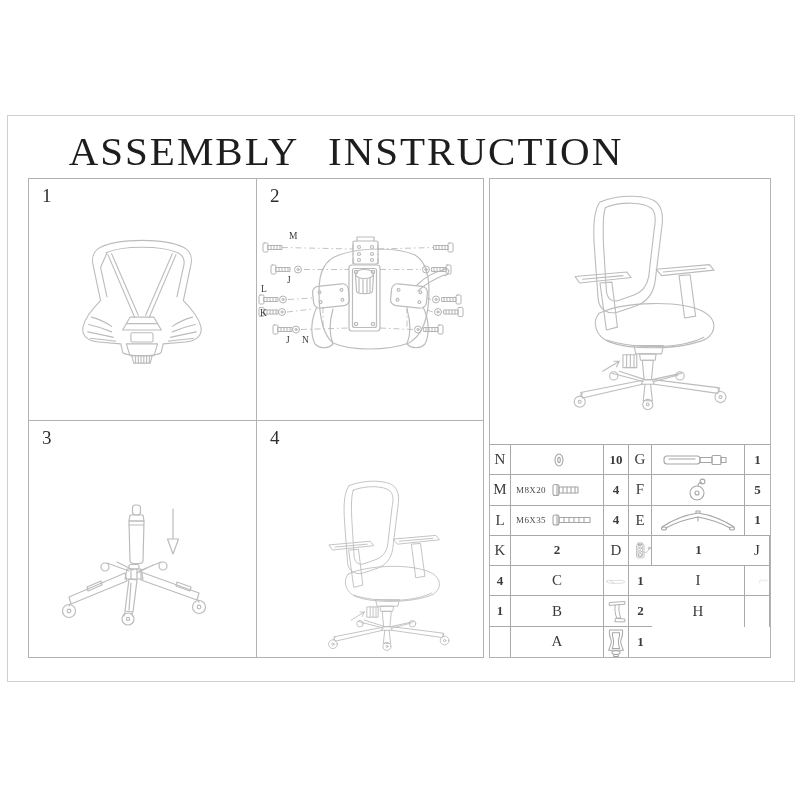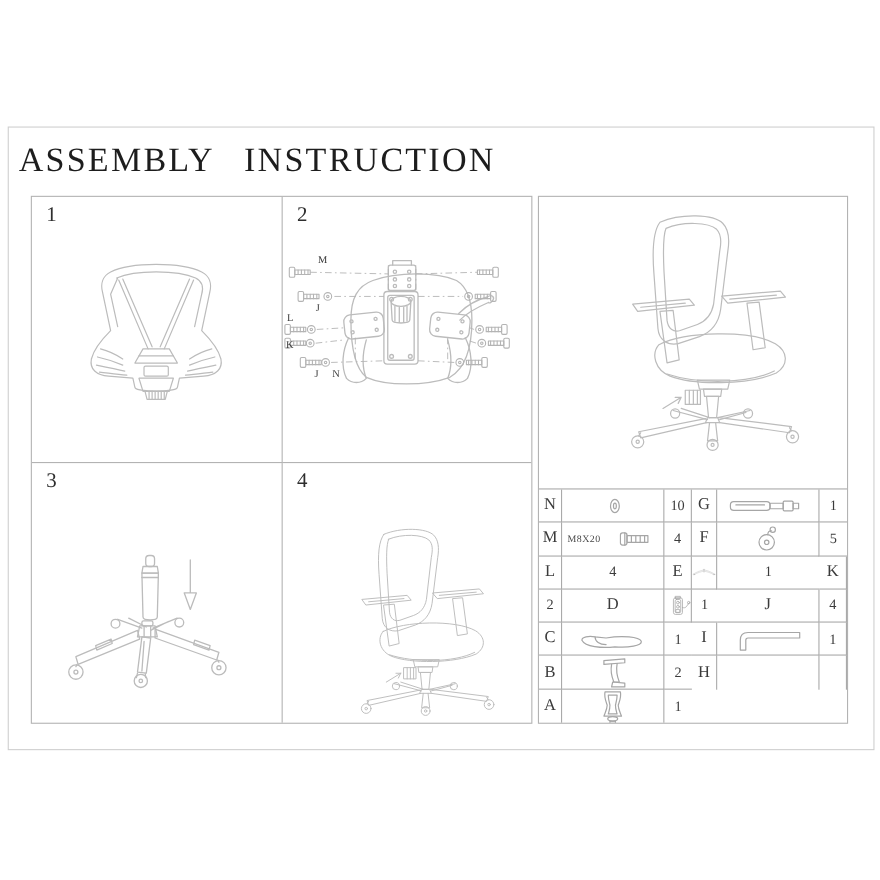--- a/index.html
+++ b/index.html
@@ -1,21 +1,21 @@
 <!DOCTYPE html>
 <html><head>
 <meta charset="utf-8">
 <style>
   html,body{margin:0;padding:0;background:#ffffff;}
   .canvas{position:relative;width:800px;height:800px;background:#ffffff;
           font-family:"Liberation Serif", serif;color:#3b3b3b;overflow:hidden;}
   .page-border{position:absolute;left:7px;top:115px;width:788px;height:567px;
                border:1px solid #cfcfcf;box-sizing:border-box;}
-  .title{position:absolute;left:17px;top:127px;width:688px;
-         font-size:31px;letter-spacing:2px;word-spacing:18px;color:#1d1d1d;
+  .title{position:absolute;left:2px;top:127px;width:688px;text-align:center;
+         font-size:41px;letter-spacing:2px;word-spacing:18px;color:#1d1d1d;
          font-family:"Liberation Serif", serif;}
   
   .steps-grid{position:absolute;left:28px;top:178px;width:456px;height:480px;
               border:1px solid #b3b3b3;box-sizing:border-box;}
   .panel{position:absolute;box-sizing:border-box;}
   .panel-1{left:0;top:0;width:228px;height:242px;border-right:1px solid #b3b3b3;border-bottom:1px solid #b3b3b3;}
   .panel-2{left:228px;top:0;width:226px;height:242px;border-bottom:1px solid #b3b3b3;}
   .panel-3{left:0;top:242px;width:228px;height:236px;border-right:1px solid #b3b3b3;}
   .panel-4{left:228px;top:242px;width:226px;height:236px;}
   .step-num{position:absolute;left:13px;top:6px;font-size:19px;color:#2e2e2e;}
@@ -26,22 +26,22 @@
   .chair-area{position:absolute;left:0;top:0;width:280px;height:265px;}
   
   .ptable{position:absolute;left:0;top:265px;width:280px;height:213px;
           display:grid;grid-template-columns:21px 93px 25px 23px 93px 25px;
           grid-auto-rows:1fr;border-top:1px solid #aaaaaa;box-sizing:border-box;}
   .cell{border-right:1px solid #aaaaaa;border-bottom:1px solid #aaaaaa;
         display:flex;align-items:center;justify-content:center;box-sizing:border-box;overflow:hidden;}
   .cell.last-col{border-right:none;}
   .cell.last-row{border-bottom:none;}
   .cell.letter{font-size:15px;}
-  .cell.qty{font-size:13px;}
-  .cell.desc{justify-content:space-between;padding-left:5px;gap:4px;}
+  .cell.qty{font-size:13px;font-weight:bold;}
+  .cell.desc{justify-content:flex-start;padding-left:5px;gap:4px;}
   .spec{font-size:9px;letter-spacing:.4px;color:#4a4a4a;min-width:32px;}
   
   .ln{fill:none;stroke:#bcbcbc;stroke-width:1.2;stroke-linecap:round;stroke-linejoin:round;}
   .ln2{fill:none;stroke:#b4b4b4;stroke-width:1;stroke-linecap:round;stroke-linejoin:round;}
   .dd{fill:none;stroke:#b4b4b4;stroke-width:.8;stroke-dasharray:6 3 1.5 3;}
   .picon{fill:none;stroke:#a6a6a6;stroke-width:1.1;stroke-linecap:round;stroke-linejoin:round;}
   .svglbl{font-family:"Liberation Serif",serif;font-size:9.5px;fill:#3b3b3b;stroke:none;}
 </style>
 </head>
 <body>
@@ -297,20 +297,29 @@
         <svg class="picon" width="26" height="26" viewBox="0 0 26 26">
           <circle cx="12" cy="16" r="7"></circle>
             <circle cx="12" cy="16" r="2"></circle>
           <path d="M13,9 C13,6.5 15,5.5 16.5,5.5"></path>
             <circle cx="17.5" cy="4.5" r="2.4"></circle>
         </svg>
       </div>
       <div class="cell qty last-col">5</div>
 
       <div class="cell letter">L</div>
+      <div class="cell desc">
+        <span class="spec">M6X35</span>
+        <svg class="picon" width="48" height="14" viewBox="0 0 48 14">
+          <rect x="1" y="2" width="6" height="10" rx="2"></rect>
+            <path d="M5,2 V12"></path>
+          <rect x="7" y="4.5" width="31" height="5"></rect>
+            <path d="M12,4.5 V9.5 M17,4.5 V9.5 M22,4.5 V9.5 M27,4.5 V9.5 M32,4.5 V9.5"></path>
+        </svg>
+      </div>
       <div class="cell qty">4</div>
       <div class="cell letter">E</div>
       <div class="cell">
         <svg class="picon" width="82" height="22" viewBox="0 0 82 22">
           <path d="M41,4 C28,6 14,12 5,18 M41,4 C54,6 68,12 77,18"></path>
           <path d="M41,8 C30,10 18,14 9,19 M41,8 C52,10 64,14 73,19"></path>
           <path d="M39,4 L39,2 L43,2 L43,4 M41,8 V12"></path>
           <ellipse cx="7" cy="19.5" rx="2.5" ry="1.5"></ellipse>
             <ellipse cx="75" cy="19.5" rx="2.5" ry="1.5"></ellipse>
         </svg>

